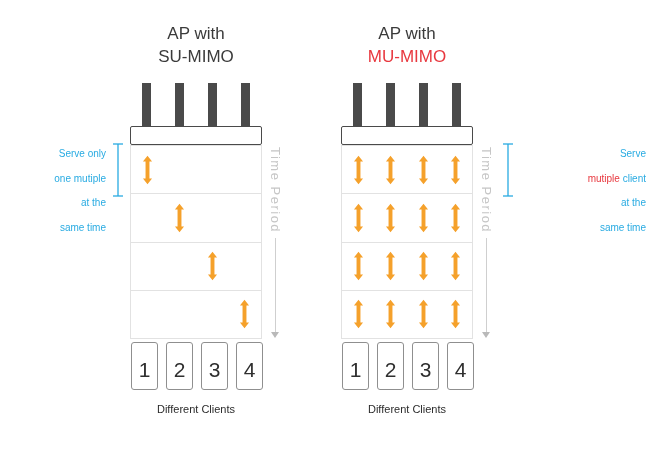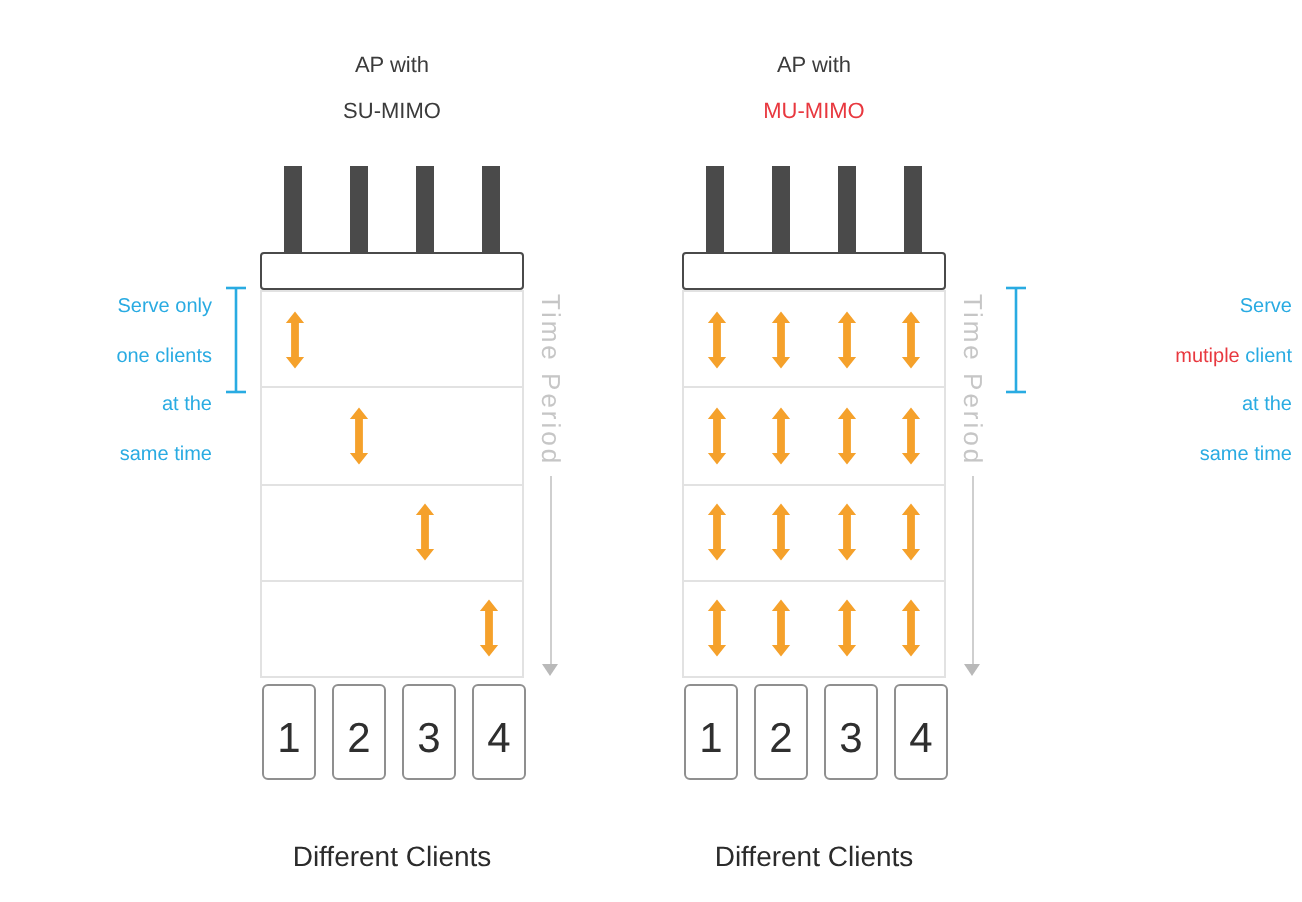--- a/index.html
+++ b/index.html
@@ -4,21 +4,21 @@
 <style>
   html,body{margin:0;padding:0;background:#fff;}
   .canvas{
     position:relative;width:651px;height:451px;background:#ffffff;
     font-family:"Liberation Sans",sans-serif;overflow:hidden;
   }
   
   .panel{position:absolute;top:0;width:132px;height:440px;}
   .panel-title{
     position:absolute;top:22px;left:-25px;width:182px;text-align:center;
-    font-size:11px;line-height:23px;color:var(--c-dark);
+    font-size:17px;line-height:23px;color:var(--c-dark);
   }
   .red-text{color:var(--c-red);}
   .antennas{position:absolute;top:83px;left:0;width:132px;height:44px;}
   .antenna{position:absolute;top:0;width:9px;height:44px;background:var(--c-antenna);}
   .a1{left:12px}.a2{left:45px}.a3{left:78px}.a4{left:111px}
   .ap-box{
     position:absolute;top:126px;left:0;width:130px;height:17px;
     background:#fff;border:1px solid #4a4a4a;border-radius:2px;
   }
   .slot-grid{
@@ -48,22 +48,22 @@
   .clients{
     position:absolute;top:342px;left:1px;width:132px;
     display:flex;justify-content:space-between;
   }
   .client-box{
     width:25px;height:39px;background:#fff;border:1px solid var(--c-box_border);
     border-radius:3px;display:flex;align-items:center;justify-content:center;
     padding-top:7px;font-size:21px;color:#2f2f2f;
   }
   .clients-label{
-    position:absolute;top:420px;left:-25px;width:182px;text-align:center;
-    font-size:14px;color:#2b2b2b;
+    position:absolute;top:403px;left:-25px;width:182px;text-align:center;
+    font-size:11px;color:#2b2b2b;
   }
   
   .annotation{
     position:absolute;top:142px;font-size:10px;line-height:24.6px;
     color:var(--c-cyan);
   }
   .annotation-left{left:14px;width:92px;text-align:right;}
   .annotation-right{left:524px;width:122px;text-align:right;}
   .bracket{position:absolute;}
   .bracket line{stroke:var(--c-cyan);stroke-width:1.3;}
@@ -254,21 +254,21 @@
         <div class="client-box">1</div>
         <div class="client-box">2</div>
         <div class="client-box">3</div>
         <div class="client-box">4</div>
       </div>
     <div class="clients-label">Different Clients</div>
   </div>
 
   <div class="annotation annotation-left">
     <div>Serve only</div>
-    <div>one clients</div>
+    <div>one mutiple</div>
     <div>at the</div>
     <div>same time</div>
   </div>
   <svg class="bracket bracket-left" width="12" height="54">
     <line x1="1" y1="1" x2="11" y2="1"></line>
     <line x1="6" y1="1" x2="6" y2="53"></line>
     <line x1="1" y1="53" x2="11" y2="53"></line>
   </svg>
 
   <svg class="bracket bracket-right" width="12" height="54">

